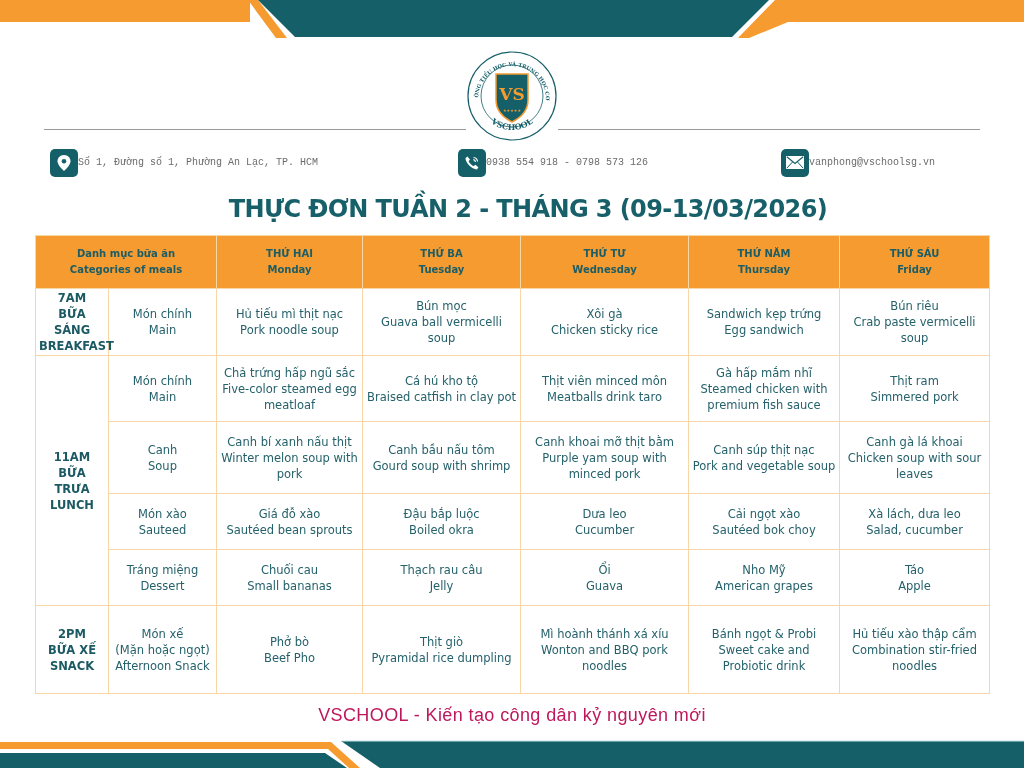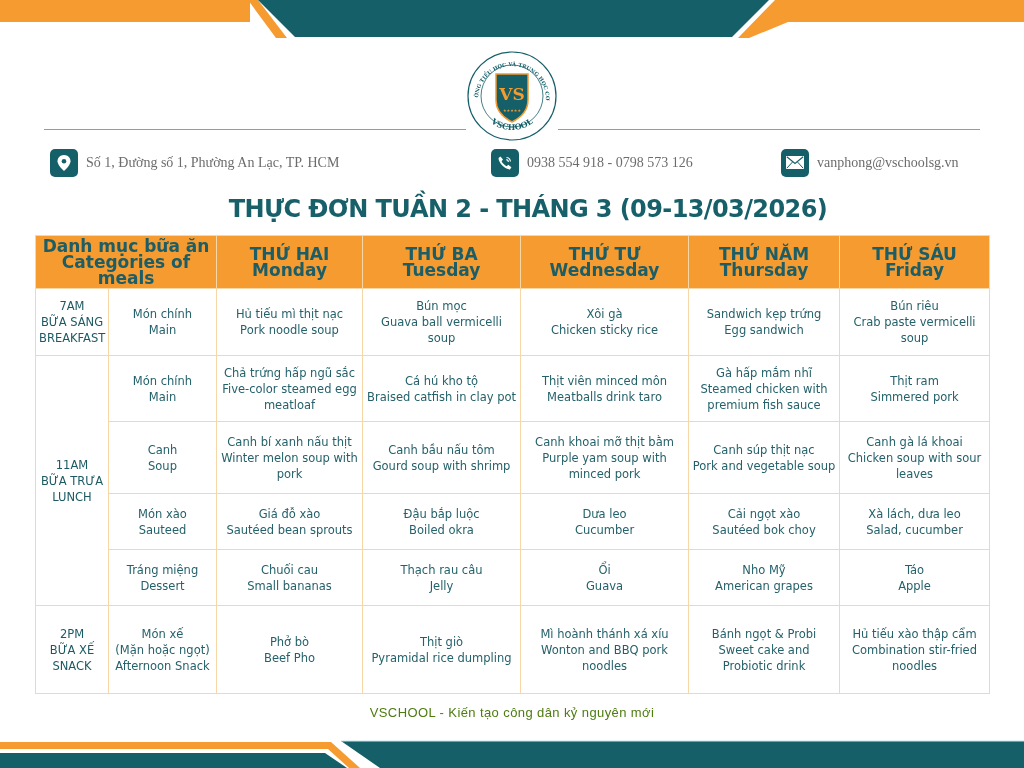--- a/index.html
+++ b/index.html
@@ -9,43 +9,43 @@
   .deco { position: absolute; left: 0; top: 0; width: 1024px; height: 768px; pointer-events: none; }
 
   .logo { position: absolute; left: 466px; top: 50px; width: 92px; height: 92px; }
 
   .hr-line { position: absolute; top: 129px; height: 1px; background: #9a9a9a; }
   .hr-left { left: 44px; width: 422px; }
   .hr-right { left: 558px; width: 422px; }
 
   .contact { position: absolute; top: 148px; height: 29px; display: flex; align-items: center; }
   .contact .ic { width: 28px; height: 28px; border-radius: 5px; background: #155f69; display: flex; align-items: center; justify-content: center; }
-  .contact .txt { margin-left: 8px; font-family: Liberation Serif, serif; font-size: 14px; color: #6c6c6c; white-space: nowrap; }
+  .contact .txt { margin-left: 0; font-family: Liberation Mono, monospace; font-size: 10px; color: #6c6c6c; white-space: nowrap; }
   .c-addr { left: 50px; }
-  .c-phone { left: 491px; }
+  .c-phone { left: 458px; }
   .c-mail { left: 781px; }
 
   .title { position: absolute; left: 16px; width: 1024px; top: 195px; text-align: center;
            font-family: "DejaVu Sans", sans-serif; font-weight: bold; font-size: 24px; color: #17606a; letter-spacing: -0.6px; }
 
   table.menu { position: absolute; left: 35px; top: 235px; width: 954px; border-collapse: collapse; table-layout: fixed; }
   table.menu th, table.menu td { border: 1px solid #f7d7a6; text-align: center; vertical-align: middle; }
-  table.menu th { background: #f59b2f; color: #1d5d66; font-weight: bold; font-size: 17px; line-height: 16px; height: 53px; }
+  table.menu th { background: #f59b2f; color: #1d5d66; font-weight: bold; font-size: 10px; line-height: 16px; height: 53px; }
   table.menu td { font-size: 11.5px; line-height: 16px; color: #24616a; padding: 0 3px; }
-  table.menu td.meal { font-weight: normal; color: #1c5a63; font-size: 11.5px; }
+  table.menu td.meal { font-weight: bold; color: #1c5a63; font-size: 11.5px; }
   .line { display: block; }
   .r-bf td { height: 67px; }
   .r-main td { height: 66px; }
   .r-soup td { height: 72px; }
   .r-saute td { height: 56px; }
   .r-dessert td { height: 56px; }
   .r-snack td { height: 88px; }
 
   .footer { position: absolute; left: 0; width: 1024px; top: 705px; text-align: center;
-            font-family: "Liberation Sans", sans-serif; font-size: 13px; color: #4d7c0f; letter-spacing: 0.4px; }
+            font-family: "Liberation Sans", sans-serif; font-size: 18px; color: #be185d; letter-spacing: 0.4px; }
 </style>
 </head>
 <body>
 
 <svg class="deco" viewBox="0 0 1024 768" xmlns="http://www.w3.org/2000/svg">
 
   <polygon points="0,0 250,0 250,22 0,22" fill="#f59b2f"></polygon>
   <polygon points="248,0 258,0 287,38 276,38" fill="#f59b2f"></polygon>
   <polygon points="258,0 769,0 732,37 295,37" fill="#155f69"></polygon>
   <polygon points="775,0 1024,0 1024,22 788,22 749,38 738,38" fill="#f59b2f"></polygon>

